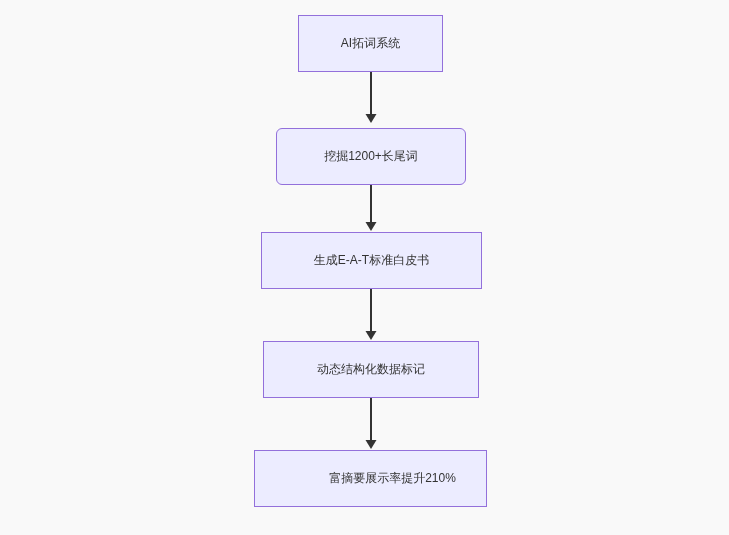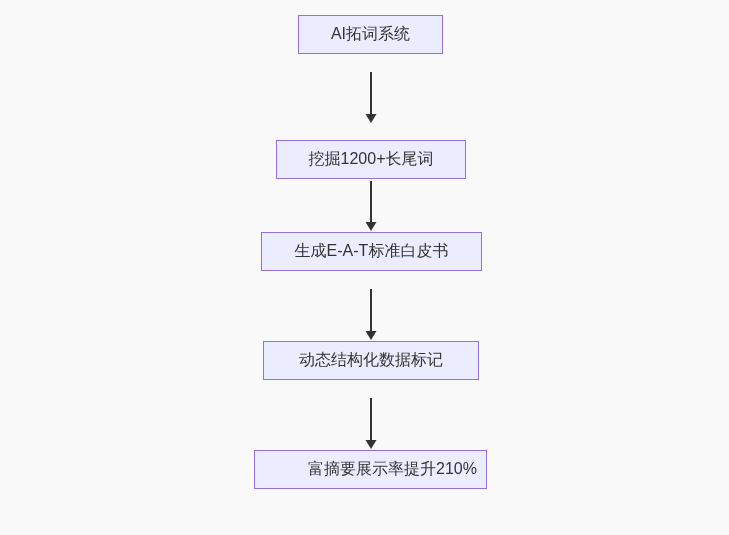--- a/index.html
+++ b/index.html
@@ -12,34 +12,34 @@
   .canvas {
     position: relative;
     width: 729px;
     height: 535px;
     background: #f9f9f9;
     overflow: hidden;
   }
   .flow-node {
     position: absolute;
     box-sizing: border-box;
-    height: 39px;
+    height: 57px;
     background: #ececff;
     border: 1.5px solid #9370db;
     color: #333333;
-    font-size: 16px;
+    font-size: 12px;
     display: flex;
     align-items: center;
     justify-content: center;
     text-align: left;
     white-space: nowrap;
   }
   
   .node-0 { left: 298px; top: 15px;  width: 145px; }
-  .node-1 { left: 276px; top: 140px; width: 190px; }
+  .node-1 { left: 276px; top: 128px; width: 190px; border-radius: 6px; }
   .node-2 { left: 261px; top: 232px; width: 221px; }
   .node-3 { left: 263px; top: 341px; width: 216px; }
   .node-4 { left: 254px; top: 450px; width: 233px; padding-left: 44px; }
   .edges-layer {
     position: absolute;
     left: 0;
     top: 0;
     width: 729px;
     height: 535px;
     pointer-events: none;

